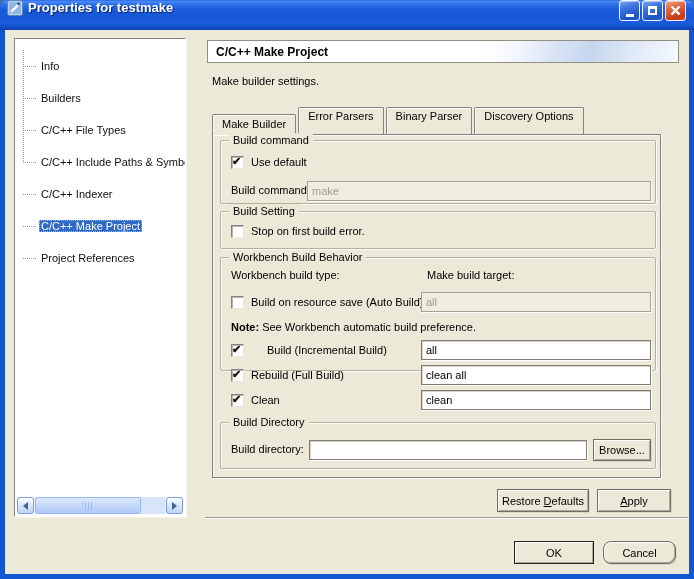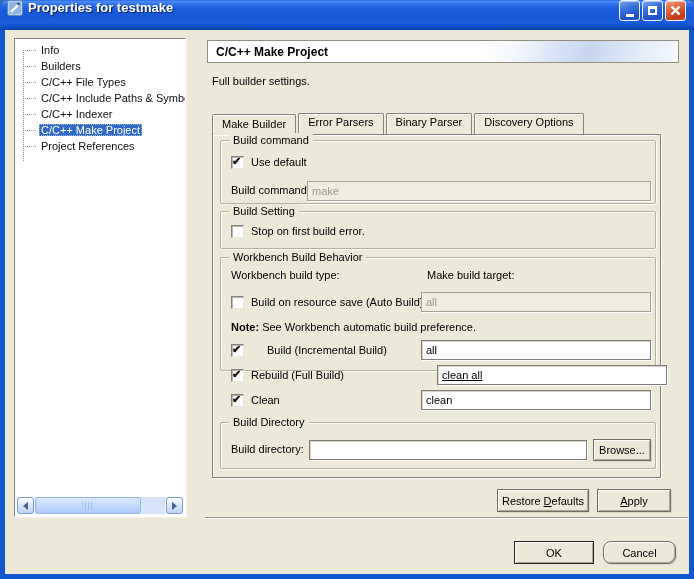--- a/index.html
+++ b/index.html
@@ -47,21 +47,21 @@
   .tree-panel {
     position:absolute; left:9px; top:8px; width:172px; height:479px;
     background:#fff; border:1px solid; border-color:#848280 #FFFFFF #FFFFFF #848280;
     box-shadow:1px 1px 0 #F6F4EA; overflow:hidden;
   }
   .tree-inner { position:relative; padding-top:3px; }
   .tree-vline {
     position:absolute; left:8px; top:11px; width:1px; height:112px;
     background-image:repeating-linear-gradient(to bottom,#9a9a9a 0 1px,transparent 1px 2px);
   }
-  .tree-item { position:relative; height:16px; line-height:16px; padding-left:24px; white-space:nowrap; font-size:11px; color:#101010; cursor:default; }
+  .tree-item { position:relative; height:16px; line-height:16px; padding-left:24px; white-space:nowrap; font-size:11px; color:#101010; cursor:default;margin-top:16px; }
   .tree-item::before {
     content:""; position:absolute; left:8px; top:8px; width:14px; height:1px;
     background-image:repeating-linear-gradient(to right,#9a9a9a 0 1px,transparent 1px 2px);
   }
   .tree-label { padding:0 2px; }
   .tree-label.checked { background:#316AC5; color:#fff; outline:1px dotted #9cb8e6; outline-offset:-1px; }
 
   
   .hscroll { position:absolute; left:2px; right:2px; bottom:2px; height:17px; background:#EEF3FB; display:flex; align-items:stretch; }
   .sb-btn {
@@ -88,21 +88,21 @@
     border:1px solid #918F82;
     background:linear-gradient(105deg,#ffffff 0%,#ffffff 58%,#f2f6fc 66%,#d7e2f4 74%,#c6d6ef 81%,#dfe9f7 90%,#f6f9fd 100%);
     display:flex; align-items:center; padding-left:8px;
   }
   .banner-title { font-weight:bold; font-size:12px; color:#000; }
   .desc { position:absolute; left:207px; top:45px; font-size:11px; color:#000; }
 
   
   .tabs { position:absolute; left:207px; top:84px; height:20px; display:flex; align-items:flex-end; z-index:3; }
   .tab {
-    position:relative; font-size:11px; color:#000; padding:0 9px; height:21px; line-height:16px;
+    position:relative; font-size:11px; color:#000; padding:0 9px; height:27px; line-height:16px;
     border:1px solid #848284; border-bottom:none; border-radius:2px 2px 0 0;
     background:#ECE9D8; box-shadow:inset 1px 1px 0 #FBFAF3; margin-right:2px; white-space:nowrap; cursor:default;
   }
   .tab.active { height:20px; line-height:19px; z-index:4; }
   .tab.active::after { content:""; position:absolute; left:0; right:0; bottom:-1px; height:2px; background:#ECE9D8; }
 
   
   .tabpanel {
     position:absolute; left:207px; top:104px; width:449px; height:344px;
     border:1px solid #848284; box-shadow:inset 1px 1px 0 #FBFAF3, 1px 1px 0 #FBFAF3;
@@ -207,21 +207,21 @@
         </div>
         <div class="sb-btn">
             <div class="tri tri-right"></div>
           </div>
       </div>
     </div>
 
     <div class="banner">
       <div class="banner-title">C/C++ Make Project</div>
     </div>
-    <div class="desc">Full builder settings.</div>
+    <div class="desc">Make builder settings.</div>
 
     <div class="tabs">
       <div class="tab active"><span>Make Builder</span></div>
       <div class="tab"><span>Error Parsers</span></div>
       <div class="tab"><span>Binary Parser</span></div>
       <div class="tab"><span>Discovery Options</span></div>
     </div>
 
     <div class="tabpanel"></div>
 
@@ -250,21 +250,21 @@
       <input type="text" class="field" style="left: 200px; top: 34px; width: 230px;" disabled="" value="all">
 
       <span class="lbl" style="left:10px; top:63px;"><span class="bold">Note:</span><span> See Workbench automatic build preference.</span></span>
 
       <span class="checkbox checked" style="left:10px; top:86px;"></span>
       <span class="lbl" style="left:46px; top:86px;">Build (Incremental Build)</span>
       <input type="text" class="field" style="left: 200px; top: 82px; width: 230px;" value="all">
 
       <span class="checkbox checked" style="left:10px; top:111px;"></span>
       <span class="lbl" style="left:30px; top:111px;">Rebuild (Full Build)</span>
-      <input type="text" class="field" style="left: 216px; top: 107px; width: 230px; text-decoration: underline;" value="clean all">
+      <input type="text" class="field" style="left: 200px; top: 107px; width: 230px;" value="clean all">
 
       <span class="checkbox checked" style="left:10px; top:136px;"></span>
       <span class="lbl" style="left:30px; top:136px;">Clean</span>
       <input type="text" class="field" style="left: 200px; top: 132px; width: 230px;" value="clean">
     </div>
 
     <div class="group" style="left:215px; top:392px; width:436px; height:47px; z-index:5;">
       <div class="legend">Build Directory</div>
       <span class="lbl" style="left:10px; top:20px;">Build directory:</span>
       <input type="text" class="field" style="left: 88px; top: 17px; width: 278px;" value="">

